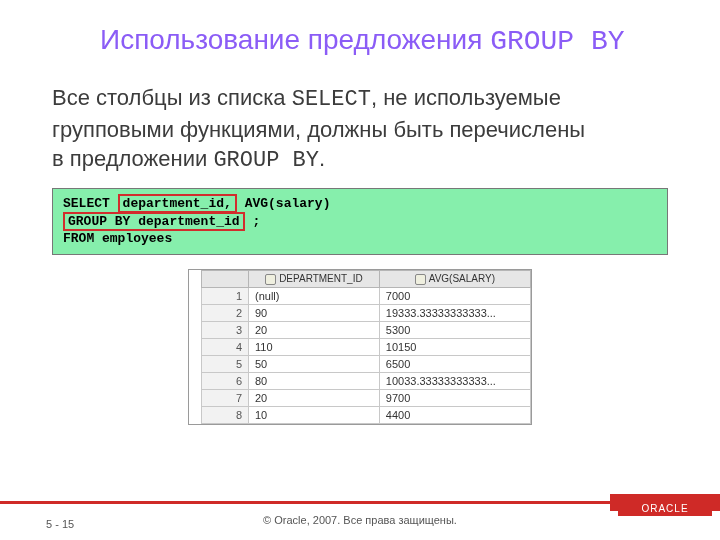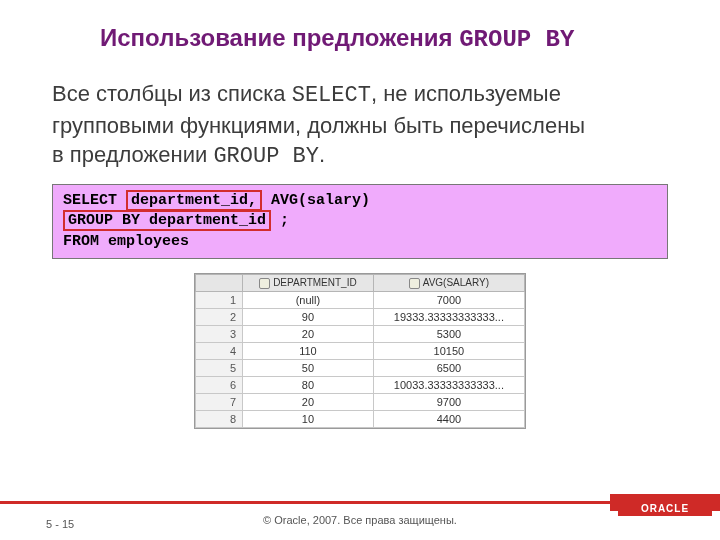--- a/index.html
+++ b/index.html
@@ -1,33 +1,33 @@
 <!DOCTYPE html>
 <html><head>
 <meta charset="utf-8">
 <style>
   html,body{margin:0;padding:0;width:720px;height:540px;font-family:Arial,Helvetica,sans-serif;background:#fff;color:#333;}
   .slide{position:relative;width:720px;height:540px;overflow:hidden;}
-  .title{font-size:24px;font-weight:bold;color:#701a75;margin:24px 40px 0 100px;}
+  .title{font-size:28px;font-weight:normal;color:#8b5cf6;margin:24px 40px 0 100px;}
   .title .mono{font-family:"Courier New",monospace;}
   .body-text{margin:26px 52px 0 52px;font-size:22px;color:#3c3c3c;line-height:1.35;}
   .body-text .mono{font-family:"Courier New",monospace;}
-  .codebox{margin:12px 52px 0 52px;border:1px solid #777;background:#f0abfc;padding:6px 10px;font-family:"Courier New",monospace;font-size:15px;font-weight:bold;color:#000;line-height:1.35;position:relative;}
+  .codebox{margin:12px 52px 0 52px;border:1px solid #777;background:#86efac;padding:6px 10px;font-family:"Courier New",monospace;font-size:13px;font-weight:bold;color:#000;line-height:1.35;position:relative;}
   .hl{border:2px solid #d22d2d;padding:0 3px;}
-  .result{margin:14px auto 0 auto;width:330px;border:1px solid #9a9a9a;font-size:11px;color:#333;}
+  .result{margin:14px auto 0 auto;width:330px;border:1px solid #9a9a9a;font-size:11px;color:#333;padding-left:12px;}
   .result table{border-collapse:collapse;width:100%;}
   .result th{background:#e6e6e6;border:1px solid #b5b5b5;font-weight:normal;padding:2px 4px;font-size:10px;color:#333;}
   .result th .col-ico{display:inline-block;width:9px;height:9px;border:1px solid #888;border-radius:2px;margin-right:3px;vertical-align:middle;background:#efefdf;}
   .result th.rownum{width:34px;}
   .result td{border:1px solid #c8c8c8;padding:2px 6px;background:#fff;}
   .result td.rn{text-align:right;color:#555;background:#f2f2f2;width:34px;}
-  .result td.val{text-align:center;}
+  .result td.val{text-align:left;}
   .footer-line{position:absolute;left:0;bottom:36px;width:100%;height:3px;background:#cf2a27;}
   .footer-line::after{content:"";position:absolute;right:0;top:-7px;width:110px;height:17px;background:#cf2a27;}
-  .oracle-badge{position:absolute;right:8px;bottom:24px;width:94px;height:15px;background:#cf2a27;color:#fff;font-size:10px;font-weight:bold;letter-spacing:1px;text-align:center;line-height:15px;font-family:Arial,sans-serif;}
+  .oracle-badge{position:absolute;right:8px;bottom:24px;width:94px;height:15px;background:#cf2a27;color:#fff;font-size:10px;font-weight:normal;letter-spacing:1px;text-align:center;line-height:15px;font-family:Arial,sans-serif;}
   .page-num{position:absolute;left:46px;bottom:10px;font-size:11px;color:#555;}
   .copyright{position:absolute;left:0;bottom:14px;width:100%;text-align:center;font-size:11px;color:#555;}
 </style>
 </head>
 <body>
 
 <div class="slide">
 
   <div class="title">
     <span>Использование предложения </span><span class="mono">GROUP BY</span>

